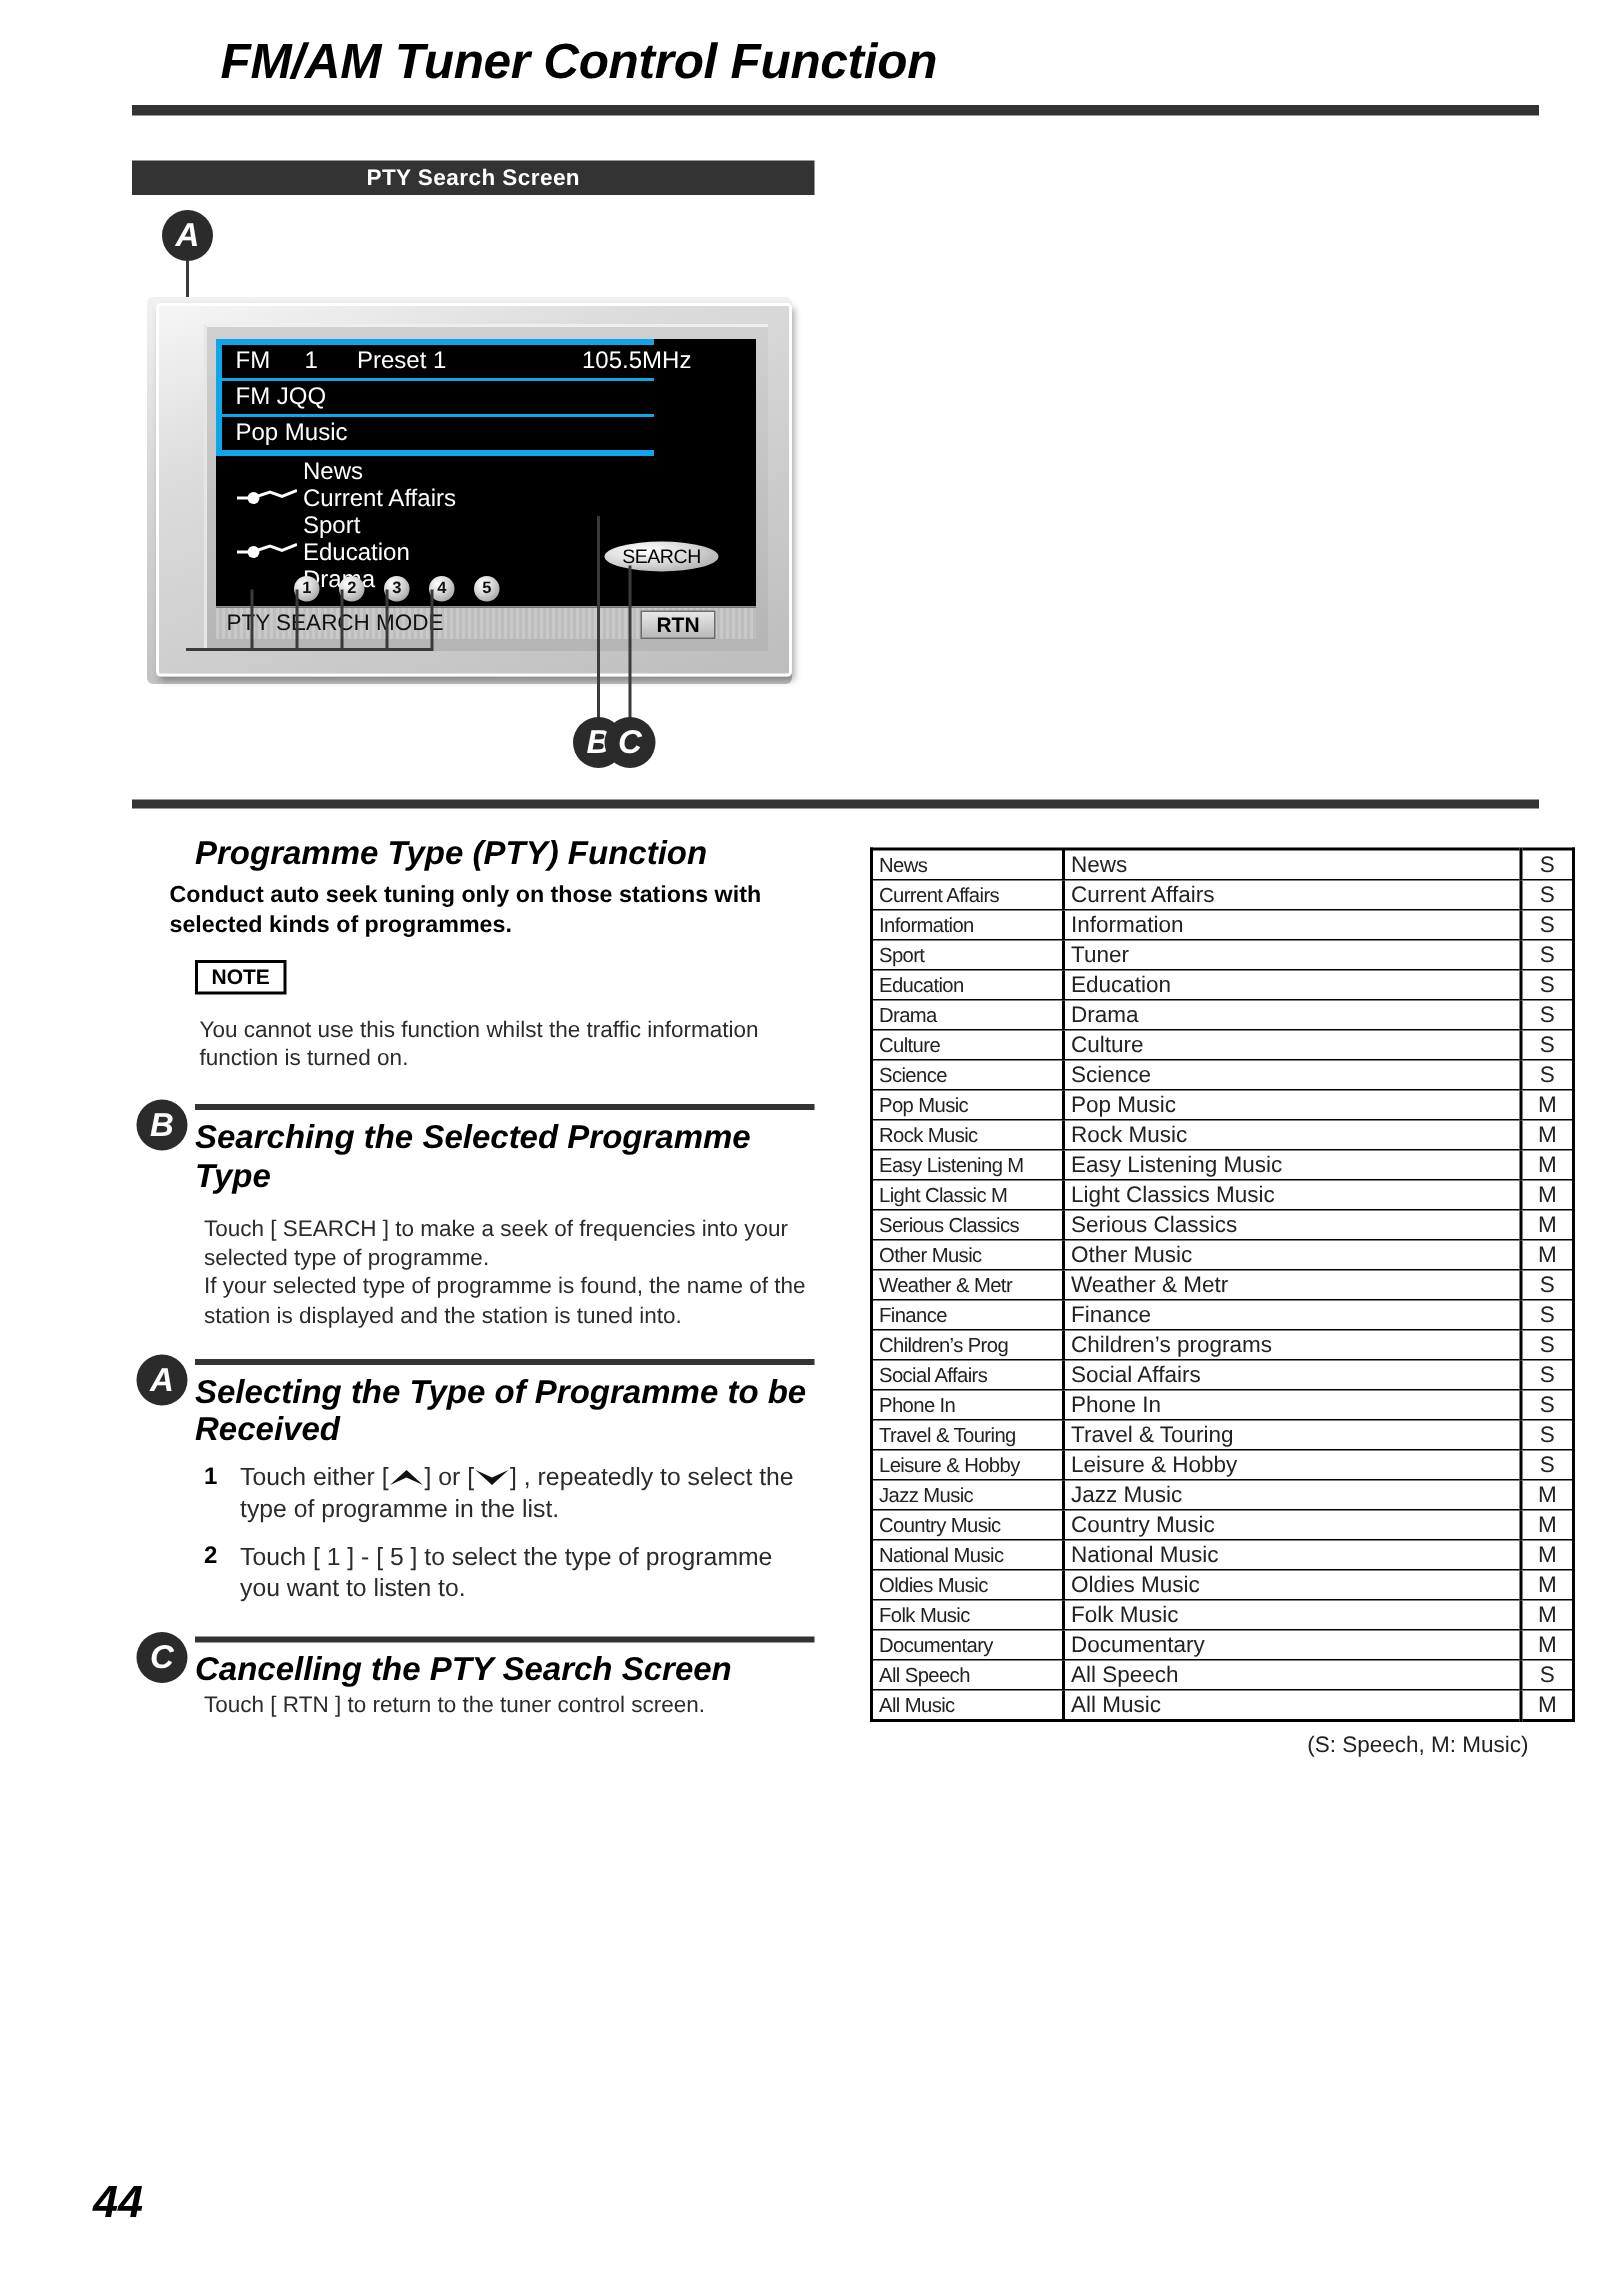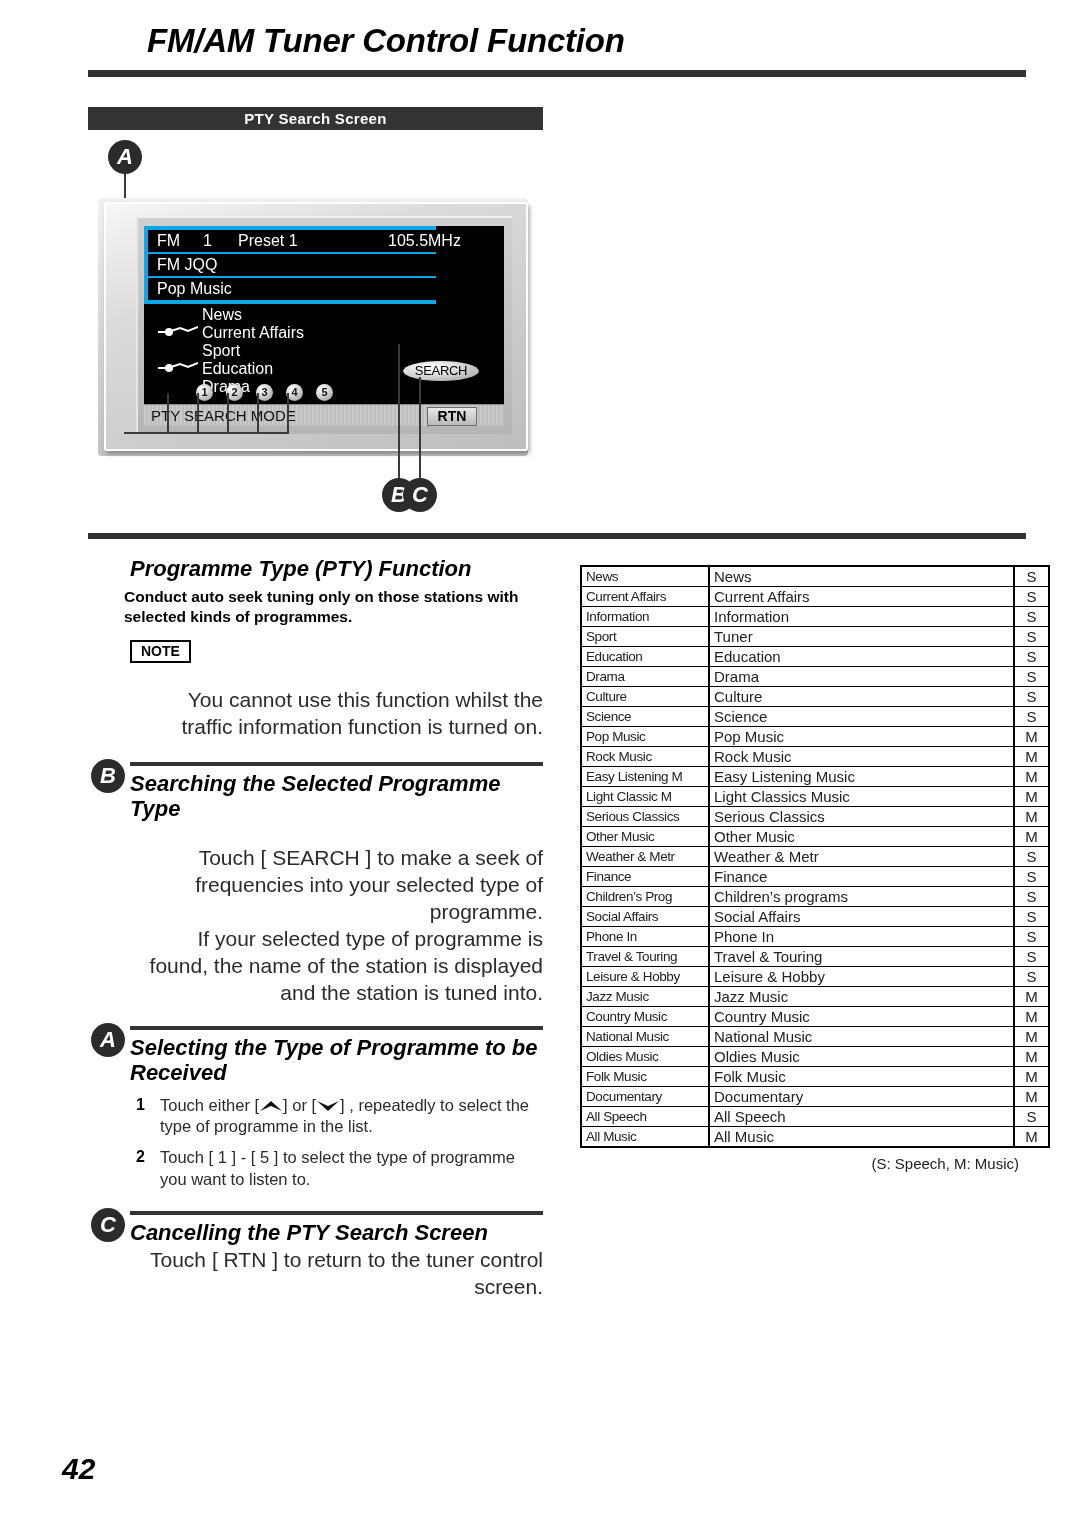--- a/index.html
+++ b/index.html
@@ -242,36 +242,35 @@
     font-size: 22px;
     font-weight: bold;
     font-style: italic;
     margin: 0 0 6px 27px;
     line-height: 1.15;
   }
   .lead-bold {
     font-size: 15.5px;
     font-weight: bold;
     line-height: 1.25;
-    margin: 0 0 0 21px;
+    margin: 0 0 0 10px;
   }
   #note-box {
     margin: 14px 0 0 27px;
     display: inline-block;
     border: 2px solid #000000;
     padding: 1px 9px 2px 9px;
     font-size: 14px;
     font-weight: bold;
   }
   .body-text {
-    font-size: 21px;
+    font-size: 15px;
     line-height: 1.28;
     color: #2b2b2b;
-    margin: 24px 0 0 33px;
-    text-align: right;
+    margin: 14px 0 0 33px;
   }
   .sec {
     position: relative;
     margin-top: 22px;
   }
   .sec-rule {
     position: absolute;
     left: 27px;
     top: -9px;
     width: 413px;
@@ -650,13 +649,13 @@
         <tr>
           <td class="c1">All Music</td>
           <td class="c2">All Music</td>
           <td class="c3">M</td>
         </tr>
       </tbody>
   </table>
   <div id="pty-footnote">(S: Speech, M: Music)</div>
 </div>
 
-<div id="page-number">42</div>
+<div id="page-number">44</div>
 
 </body></html>

